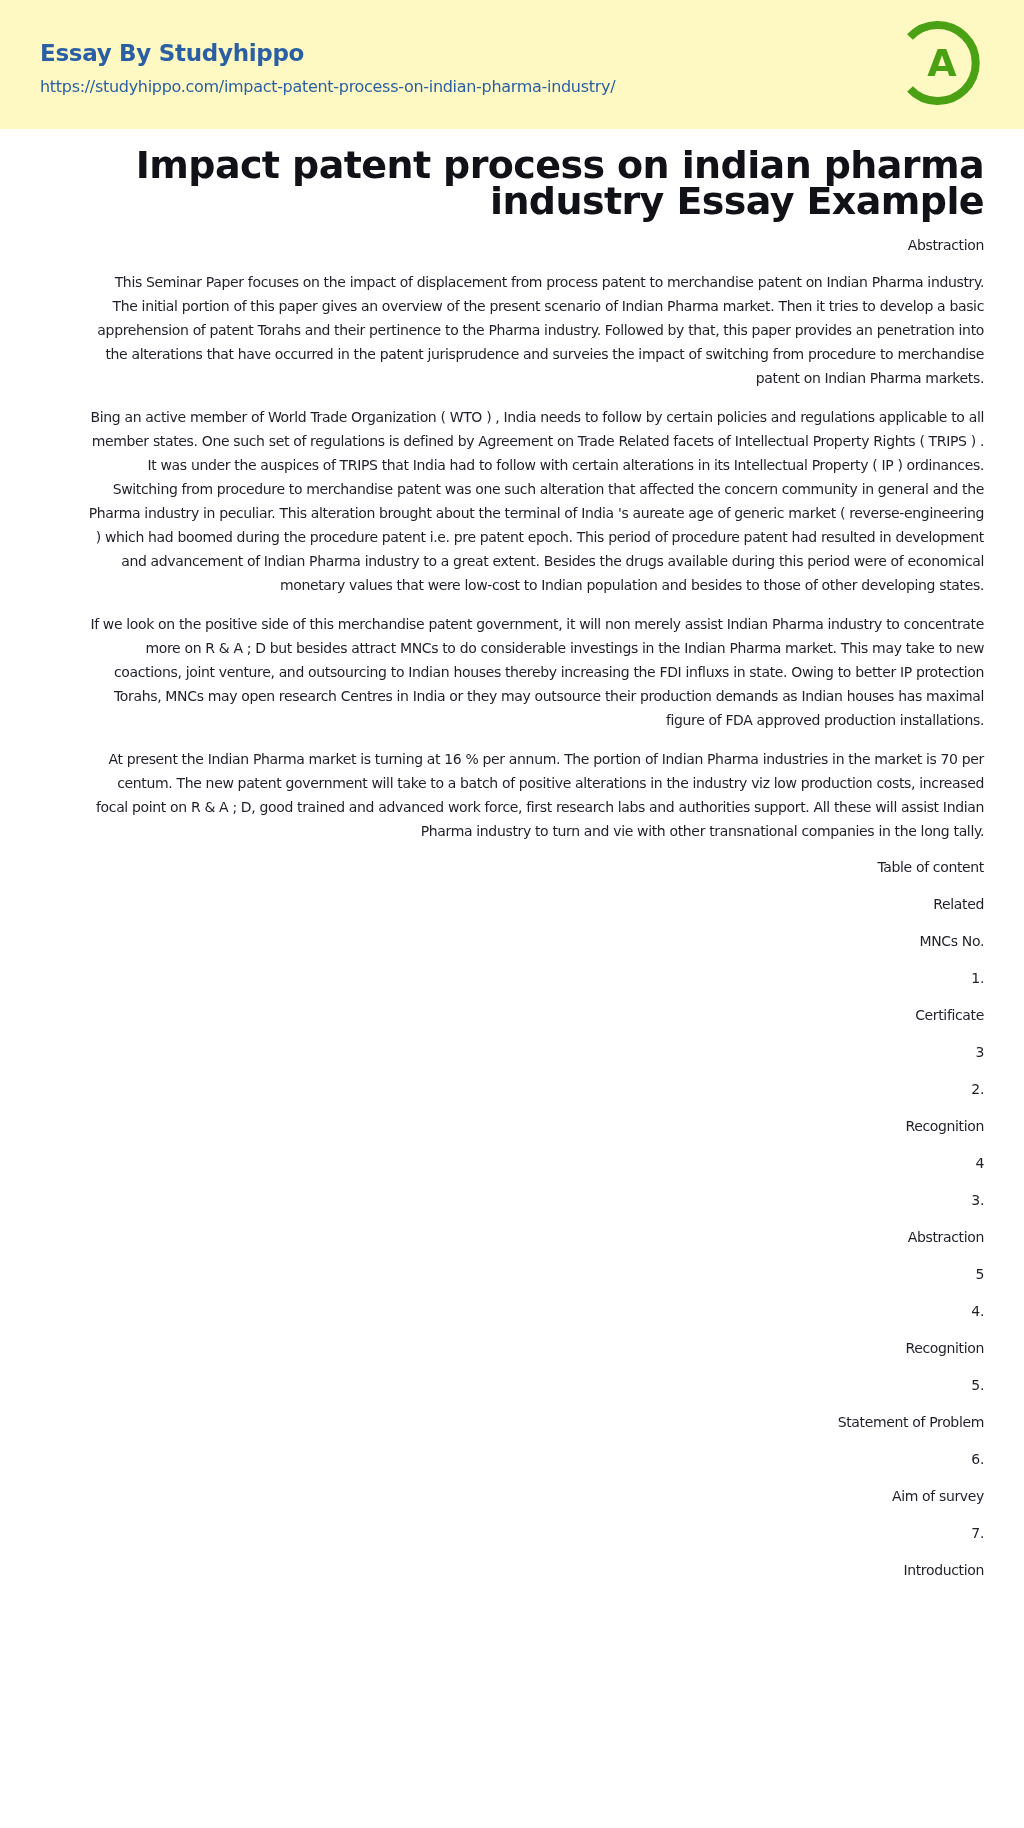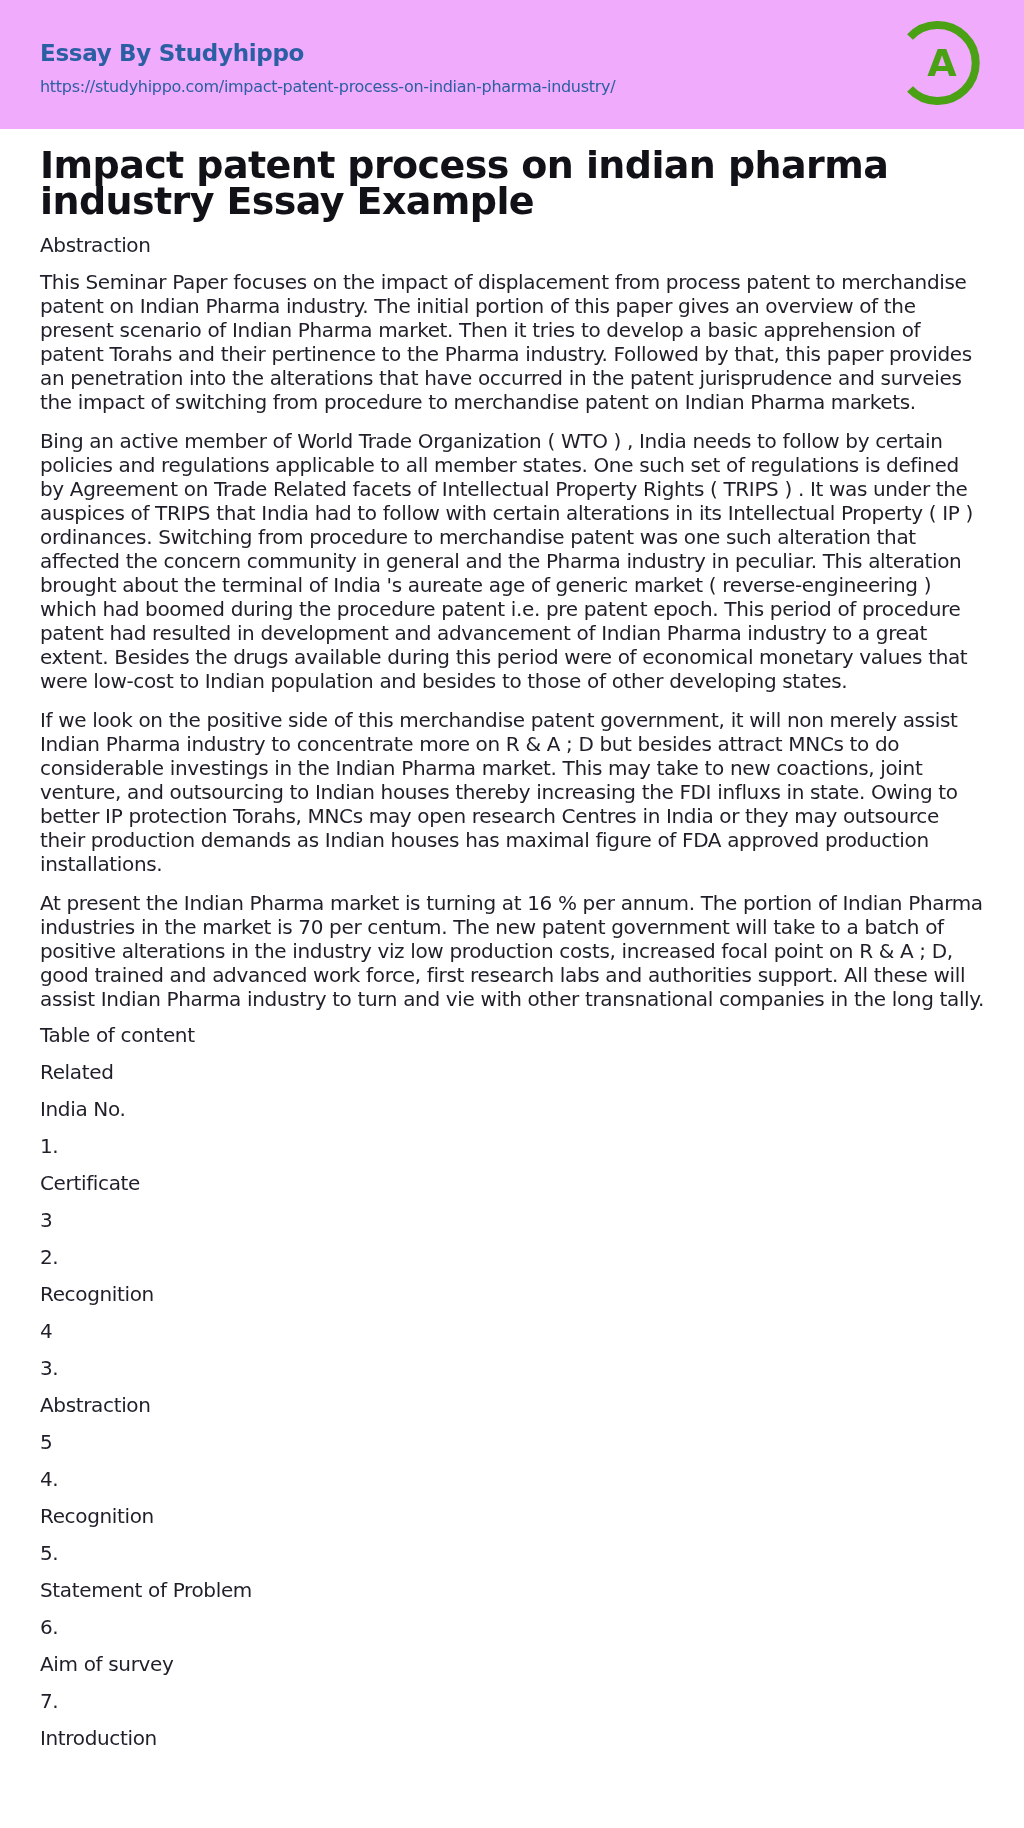--- a/index.html
+++ b/index.html
@@ -1,48 +1,49 @@
 <!DOCTYPE html>
 <html><head>
   <meta charset="utf-8">
   <style>
     * { box-sizing: border-box; margin: 0; padding: 0; }
     html, body { width: 1024px; background: #ffffff; }
     body { font-family: "DejaVu Sans", sans-serif; color: #1f1f29; }
     .header {
-      background: #f0abfc;
+      background: #fef9c3;
       height: 129px;
       position: relative;
       padding: 16px 40px;
     }
     .brand {
       position: absolute; left: 40px; top: 40px;
       font-family: "DejaVu Sans", sans-serif;
       font-weight: bold; font-size: 23px; color: #2a5fa3;
       letter-spacing: -0.3px;
     }
     .url {
       position: absolute; left: 40px; top: 77px;
       font-size: 16px; color: #2a5fa3; text-decoration: none;
       letter-spacing: -0.3px;
     }
     .logo {
       position: absolute; right: 38px; top: 19px;
       width: 88px; height: 88px;
     }
-    .main { padding: 0 40px; }
+    .main { padding: 0 40px; text-align: right; }
     h1 {
       margin-top: 18px;
       font-family: "DejaVu Sans", sans-serif;
       font-weight: bold; font-size: 38px; line-height: 36px;
       color: #111118; letter-spacing: -0.6px;
     }
     p {
-      font-size: 20px; line-height: 24px; color: #1f1f29;
+      font-size: 14px; line-height: 24px; color: #1f1f29;
       letter-spacing: -0.35px;
+      margin-left: 48px;
     }
     .label-p { margin-top: 14px; }
     .para { margin-top: 13px; }
     .para + .para { margin-top: 15px; }
     .toc-item { margin-top: 13px; }
     .toc-first { margin-top: 12px; }
   </style>
 </head>
 <body>
 
@@ -59,21 +60,21 @@
   <h1>Impact patent process on indian pharma industry Essay Example</h1>
   <p class="label-p">Abstraction</p>
 
   <p class="para">This Seminar Paper focuses on the impact of displacement from process patent to merchandise patent on Indian Pharma industry. The initial portion of this paper gives an overview of the present scenario of Indian Pharma market. Then it tries to develop a basic apprehension of patent Torahs and their pertinence to the Pharma industry. Followed by that, this paper provides an penetration into the alterations that have occurred in the patent jurisprudence and surveies the impact of switching from procedure to merchandise patent on Indian Pharma markets.</p>
   <p class="para">Bing an active member of World Trade Organization ( WTO ) , India needs to follow by certain policies and regulations applicable to all member states. One such set of regulations is defined by Agreement on Trade Related facets of Intellectual Property Rights ( TRIPS ) . It was under the auspices of TRIPS that India had to follow with certain alterations in its Intellectual Property ( IP ) ordinances. Switching from procedure to merchandise patent was one such alteration that affected the concern community in general and the Pharma industry in peculiar. This alteration brought about the terminal of India 's aureate age of generic market ( reverse-engineering ) which had boomed during the procedure patent i.e. pre patent epoch. This period of procedure patent had resulted in development and advancement of Indian Pharma industry to a great extent. Besides the drugs available during this period were of economical monetary values that were low-cost to Indian population and besides to those of other developing states.</p>
   <p class="para">If we look on the positive side of this merchandise patent government, it will non merely assist Indian Pharma industry to concentrate more on R &amp; A ; D but besides attract MNCs to do considerable investings in the Indian Pharma market. This may take to new coactions, joint venture, and outsourcing to Indian houses thereby increasing the FDI influxs in state. Owing to better IP protection Torahs, MNCs may open research Centres in India or they may outsource their production demands as Indian houses has maximal figure of FDA approved production installations.</p>
   <p class="para">At present the Indian Pharma market is turning at 16 % per annum. The portion of Indian Pharma industries in the market is 70 per centum. The new patent government will take to a batch of positive alterations in the industry viz low production costs, increased focal point on R &amp; A ; D, good trained and advanced work force, first research labs and authorities support. All these will assist Indian Pharma industry to turn and vie with other transnational companies in the long tally.</p>
 
   <p class="toc-item toc-first">Table of content</p>
   <p class="toc-item">Related</p>
-  <p class="toc-item">India No.</p>
+  <p class="toc-item">MNCs No.</p>
 
   <p class="toc-item">1.</p>
   <p class="toc-item">Certificate</p>
   <p class="toc-item">3</p>
 
   <p class="toc-item">2.</p>
   <p class="toc-item">Recognition</p>
   <p class="toc-item">4</p>
 
   <p class="toc-item">3.</p>

